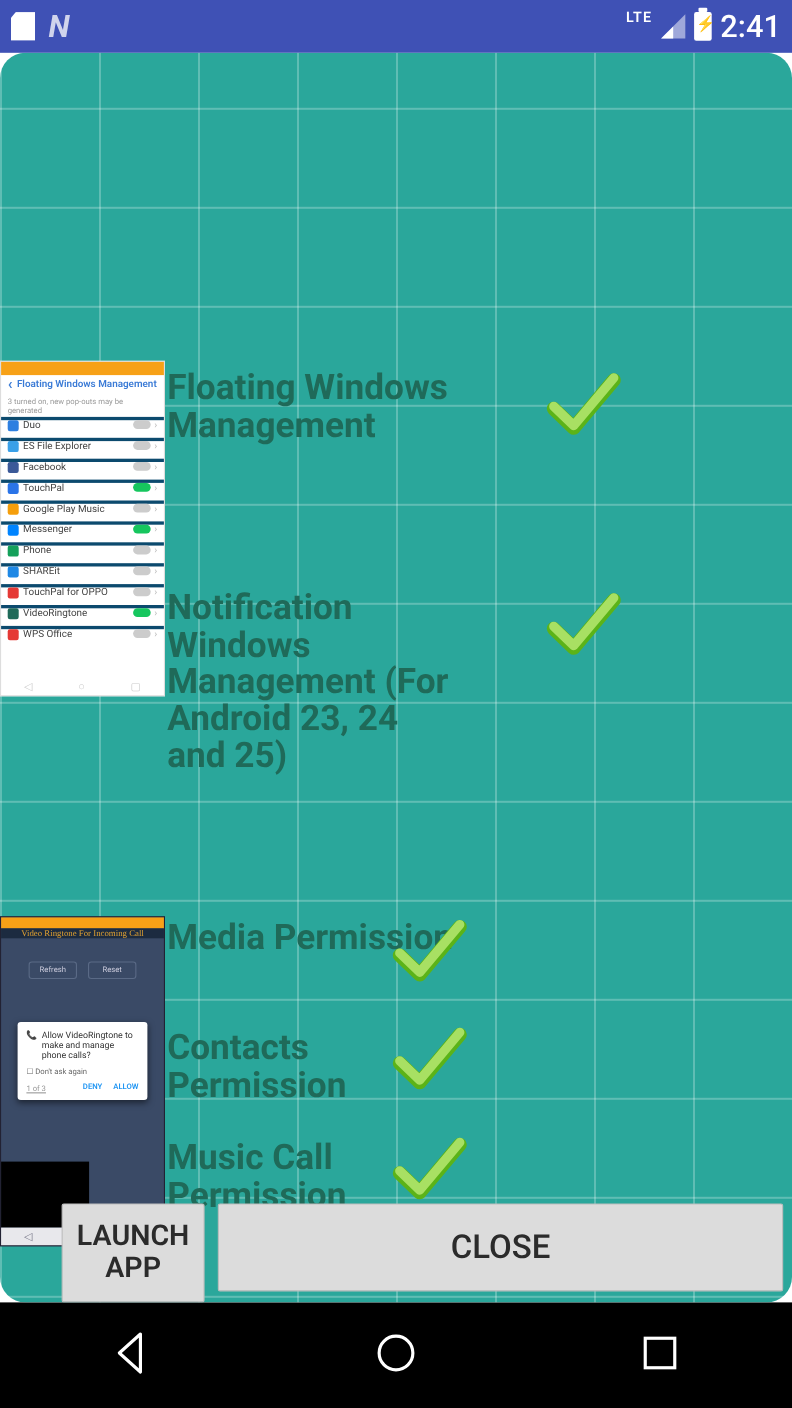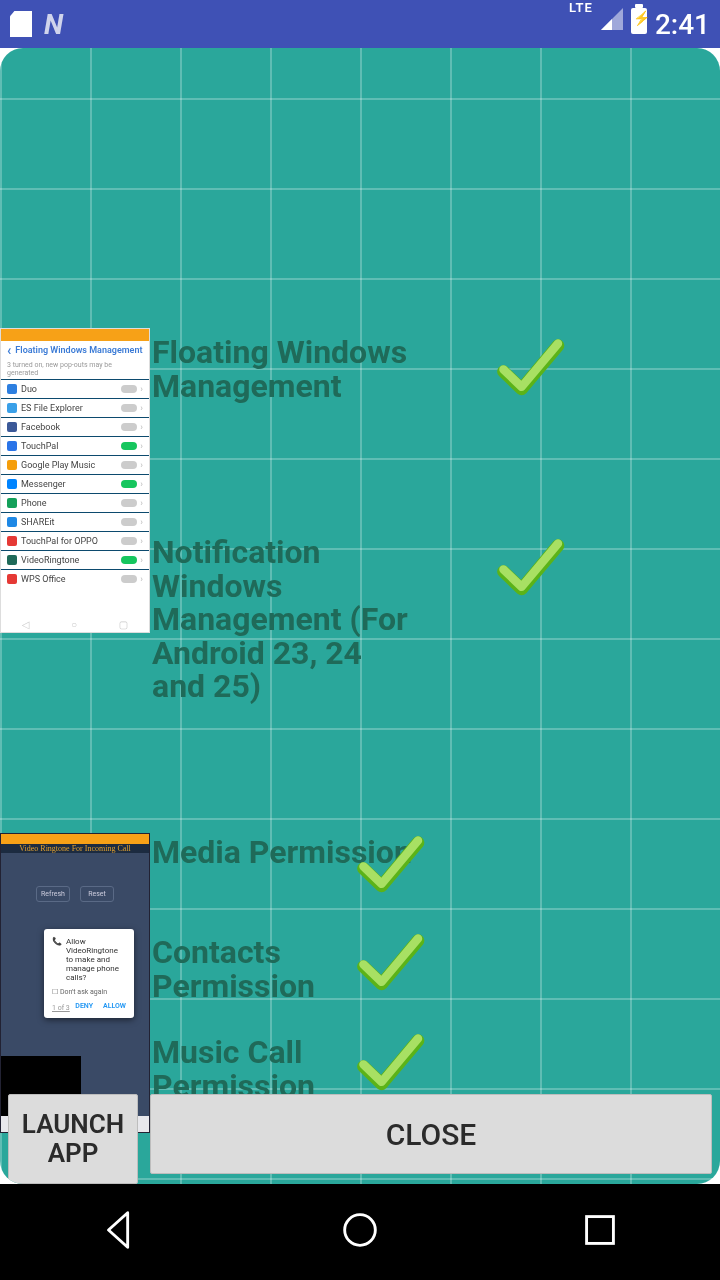--- a/index.html
+++ b/index.html
@@ -14,21 +14,21 @@
     color: #fff;
     padding: 0 10px;
   }
   .status-left { display: flex; align-items: center; gap: 12px; }
   .status-left .sd-icon {
     width: 22px; height: 26px; background: #fff;
     clip-path: polygon(0 20%, 20% 0, 100% 0, 100% 100%, 0 100%);
     position: relative;
   }
   .status-left .n-icon { font-size: 28px; font-weight: 700; font-style: italic; color: #d0d4ec; }
-  .status-right { margin-left: auto; display: flex; align-items: flex-start; gap: 8px; }
+  .status-right { margin-left: auto; display: flex; align-items: center; gap: 8px; }
   .status-right .lte { font-size: 13px; font-weight: 600; letter-spacing: 1px; position: relative; top:-8px; }
   .status-right .signal {
     width: 0; height: 0;
     border-left: 22px solid transparent;
     border-bottom: 22px solid #9fa8da;
     position: relative;
   }
   .status-right .signal::after{
     content:""; position:absolute; left:-22px; bottom:-22px;
     border-left: 11px solid transparent;
@@ -61,41 +61,41 @@
 
   
   .thumb1 {
     position: absolute; left: 0; top: 280px; width: 150px; height: 305px;
     background: #fff; border: 1px solid #ddd; font-size: 9px; color: #444;
   }
   .thumb1 .t1-top { height: 12px; background: #f7a117; }
   .thumb1 .t1-title { display:flex; align-items:center; gap:4px; height:18px; padding:0 6px; color:#3b7bd6; font-size:9px; font-weight:600;}
   .thumb1 .t1-title::before{content:"‹"; font-size:14px;}
   .thumb1 .t1-sub { padding:2px 6px; font-size:7px; color:#999;}
-  .thumb1 .row { display:flex; align-items:center; height:19px; padding:0 6px; border-top:1px solid #0c4a6e;}
+  .thumb1 .row { display:flex; height:19px; padding:0 6px; border-top:3px solid #0c4a6e;}
   .thumb1 .row .dot{width:10px;height:10px;border-radius:2px;margin-right:4px;flex:none;}
   .thumb1 .row .nm{flex:1; white-space:nowrap; overflow:hidden; text-overflow:ellipsis;}
   .thumb1 .row .sw{width:16px;height:8px;border-radius:4px;background:#ccc;position:relative;}
   .thumb1 .row .sw.on{background:#16c65e;}
   .thumb1 .row .chev{color:#bbb;margin-left:3px;}
   .thumb1 .navdots{position:absolute;bottom:0;left:0;right:0;height:16px;display:flex;justify-content:space-around;align-items:center;color:#ccc;font-size:10px;}
 
   .thumb2 {
     position: absolute; left: 0; top: 785px; width: 150px; height: 300px;
     background: #3a4a66; border: 1px solid #223;
     display:flex; align-items:center; justify-content:center;
     font-size:8px; color:#fff;
   }
   .thumb2 .t2-top{position:absolute;top:0;left:0;right:0;height:10px;background:#f7a117;}
   .thumb2 .t2-title{position:absolute;top:10px;left:0;right:0;text-align:center;font-family:Georgia,serif;color:#e0a030;font-size:8px;padding:0 0;background:#1c2b40;}
   .thumb2 .t2-btns{position:absolute;top:40px;left:0;right:0;display:flex;gap:10px;justify-content:center;}
-  .thumb2 .t2-btns span{width:34px;height:16px;border:1px solid #5a6a86;border-radius:3px;font-size:7px;display:flex;align-items:center;justify-content:center;color:#ccd;margin-top:12px;}
+  .thumb2 .t2-btns span{width:44px;height:16px;border:1px solid #5a6a86;border-radius:3px;font-size:7px;display:flex;align-items:center;justify-content:center;color:#ccd;}
   .thumb2 .dialog{
     position:absolute;top:95px;left:15px;right:15px;background:#fff;border-radius:3px;
-    padding:8px;color:#333;font-size:8px;box-shadow:0 2px 6px rgba(0,0,0,0.5);margin-left:28px;
+    padding:8px;color:#333;font-size:8px;box-shadow:0 2px 6px rgba(0,0,0,0.5);
   }
   .thumb2 .dialog .dmsg{display:flex;gap:4px;}
   .thumb2 .dialog .dmsg::before{content:"📞";color:#2aa79b;}
   .thumb2 .dialog .dchk{margin-top:6px;font-size:7px;color:#666;}
   .thumb2 .dialog .dact{margin-top:6px;display:flex;justify-content:flex-end;gap:10px;font-size:7px;color:#2196f3;font-weight:600;}
   .thumb2 .dialog .dcnt{position:absolute;left:8px;bottom:6px;font-size:7px;color:#999;text-decoration:underline;}
   .thumb2 .blackbox{position:absolute;left:0;bottom:16px;width:80px;height:60px;background:#000;}
   .thumb2 .navdots{position:absolute;bottom:0;left:0;right:0;height:16px;display:flex;justify-content:space-around;align-items:center;color:#778;font-size:10px;background:#e8e8ec;}
 
   
@@ -119,20 +119,21 @@
     position: absolute; left: 8px; right: 8px; bottom: 0; height: 90px;
     display: flex; gap: 12px; align-items: flex-start;
   }
   .btn-launch {
     width: 130px; height: 90px;
     background: #dcdcdc; border: 1px solid #bdbdbd;
     color: #2b2b2b; font-size: 26px; font-weight: 600;
     display:flex; align-items:center; justify-content:center; text-align:center;
     border-radius:2px;
     line-height:1.1;
+    margin-left:48px;
   }
   .btn-close {
     flex: 1; height: 80px;
     background: #dcdcdc; border: 1px solid #bdbdbd;
     color: #2b2b2b; font-size: 30px; font-weight: 500;
     display:flex; align-items:center; justify-content:center;
     border-radius:2px;
   }
 
   

